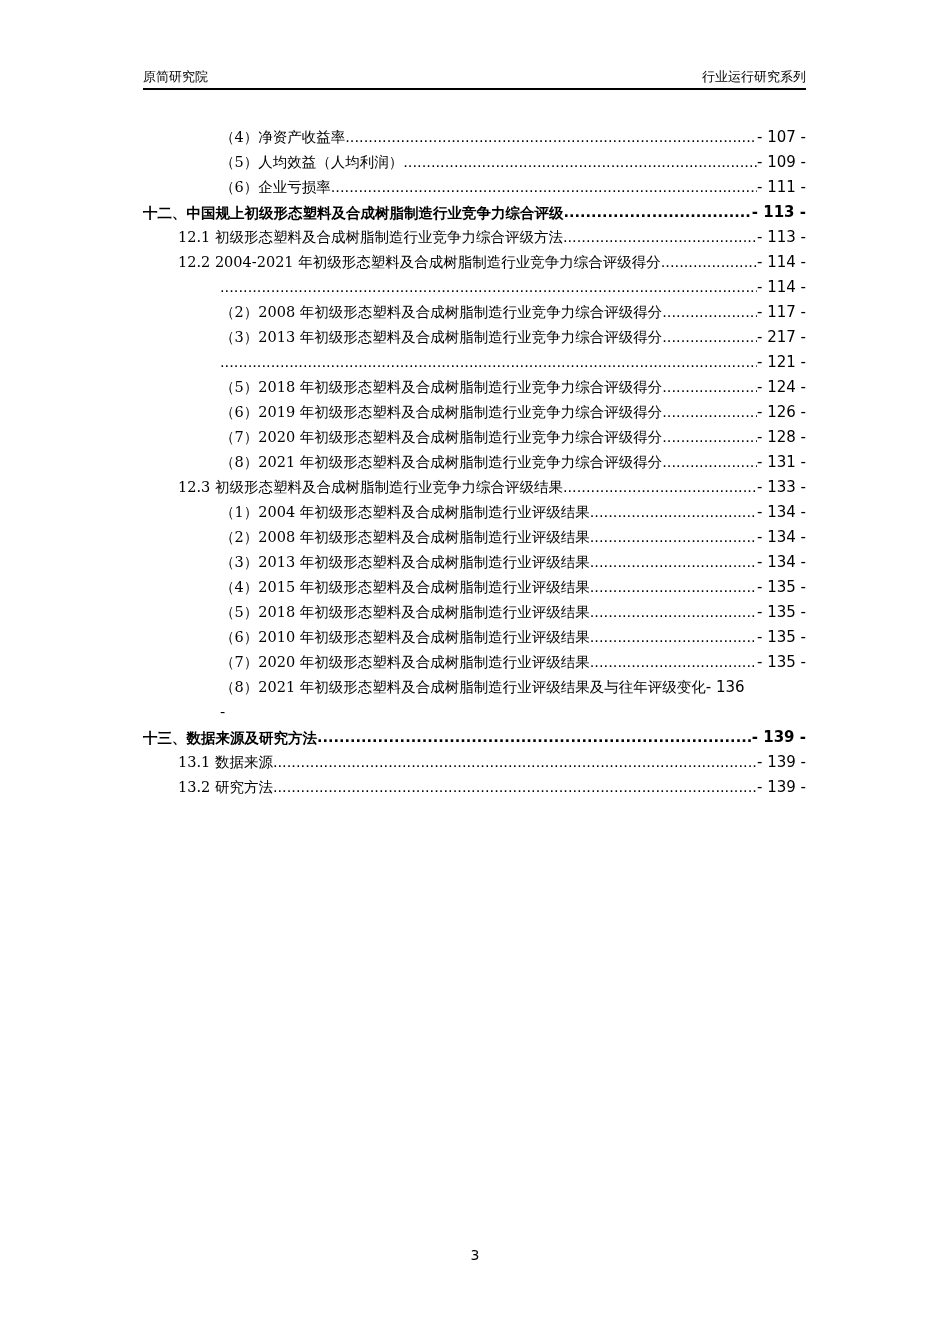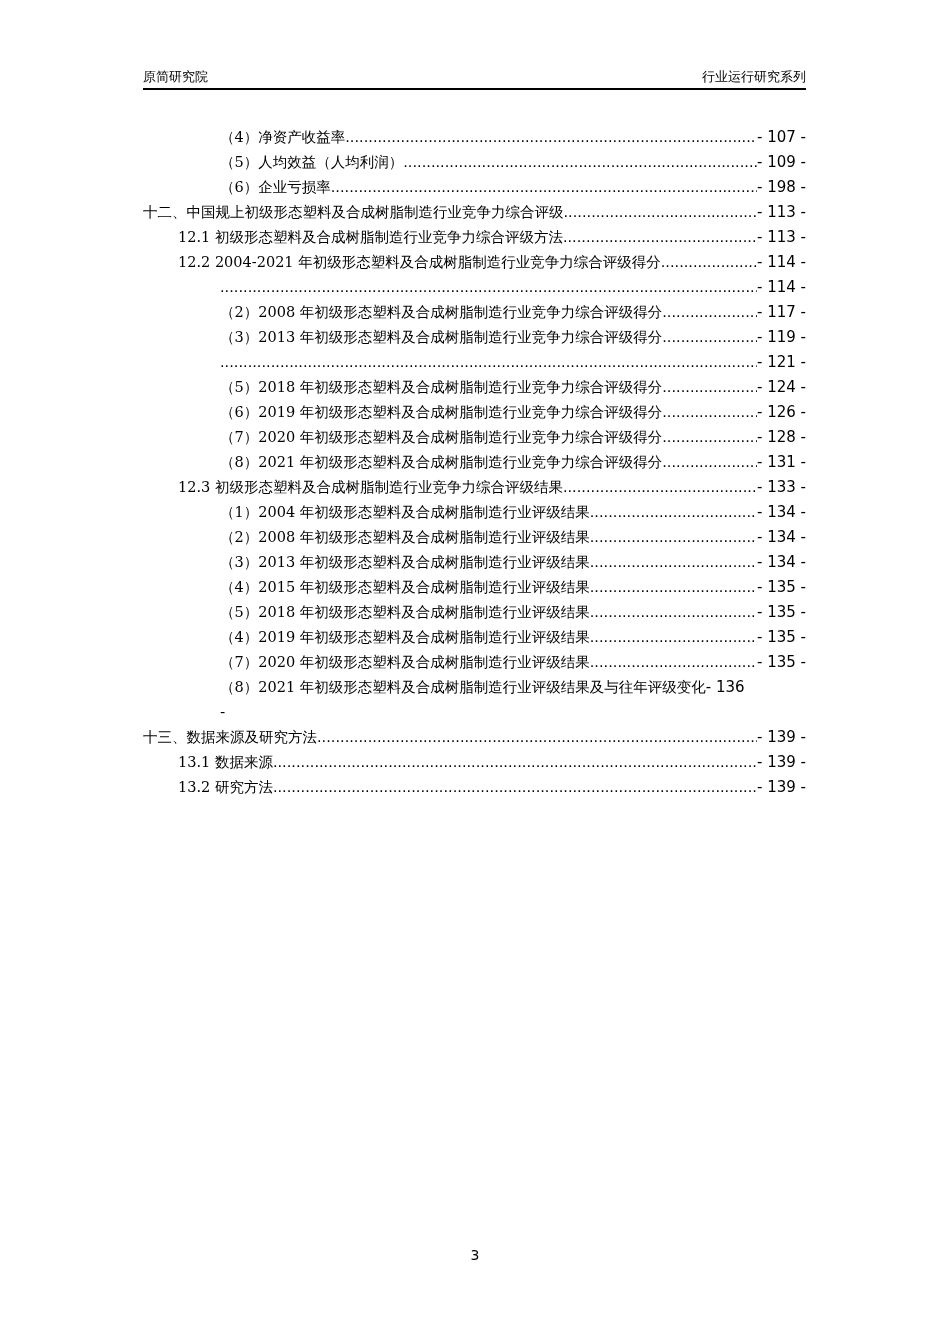--- a/index.html
+++ b/index.html
@@ -9,21 +9,21 @@
             border-bottom: 2px solid #000; font-size: 13px; }
   .header .left { position: absolute; left: 0; top: 2px; }
   .header .right { position: absolute; right: 0; top: 2px; }
   .toc { position: absolute; left: 143px; top: 125px; width: 663px; }
   .row { position: relative; height: 25px; line-height: 25px; font-size: 14.5px; display: flex;
          white-space: nowrap; overflow: hidden; }
   .row .label { flex: 0 0 auto; font-family: "DejaVu Serif", "Liberation Serif", serif; }
   .row .dots { flex: 1 1 auto; overflow: hidden; }
   .row .dots::after { content: "................................................................................................................................................................................................"; letter-spacing: 0; }
   .row .page { flex: 0 0 auto; font-size: 15px; }
-  .lvl0 { padding-left: 0; }
+  .lvl0 { padding-left: 0; font-weight: bold; }
   .lvl1 { padding-left: 35px; }
   .lvl2 { padding-left: 77px; }
   .cont { height: 25px; line-height: 25px; padding-left: 77px; font-size: 14.5px; }
   .footer { position: absolute; top: 1247px; left: 0; width: 950px; text-align: center; font-size: 14px; }
 </style>
 </head>
 <body>
 
 <div class="header">
   <span class="left">原简研究院</span>
@@ -37,21 +37,21 @@
       <span class="page">- 107 -</span>
     </div>
     <div class="row lvl2">
       <span class="label">（5）人均效益（人均利润）</span>
       <span class="dots"></span>
       <span class="page">- 109 -</span>
     </div>
     <div class="row lvl2">
       <span class="label">（6）企业亏损率</span>
       <span class="dots"></span>
-      <span class="page">- 198 -</span>
+      <span class="page">- 111 -</span>
     </div>
     <div class="row lvl0">
       <span class="label">十二、中国规上初级形态塑料及合成树脂制造行业竞争力综合评级</span>
       <span class="dots"></span>
       <span class="page">- 113 -</span>
     </div>
     <div class="row lvl1">
       <span class="label">12.1 初级形态塑料及合成树脂制造行业竞争力综合评级方法</span>
       <span class="dots"></span>
       <span class="page">- 113 -</span>
@@ -66,21 +66,21 @@
       <span class="page">- 114 -</span>
     </div>
     <div class="row lvl2">
       <span class="label">（2）2008 年初级形态塑料及合成树脂制造行业竞争力综合评级得分</span>
       <span class="dots"></span>
       <span class="page">- 117 -</span>
     </div>
     <div class="row lvl2">
       <span class="label">（3）2013 年初级形态塑料及合成树脂制造行业竞争力综合评级得分</span>
       <span class="dots"></span>
-      <span class="page">- 119 -</span>
+      <span class="page">- 217 -</span>
     </div>
     <div class="row lvl2">
       <span class="dots"></span>
       <span class="page">- 121 -</span>
     </div>
     <div class="row lvl2">
       <span class="label">（5）2018 年初级形态塑料及合成树脂制造行业竞争力综合评级得分</span>
       <span class="dots"></span>
       <span class="page">- 124 -</span>
     </div>
@@ -123,21 +123,21 @@
       <span class="label">（4）2015 年初级形态塑料及合成树脂制造行业评级结果</span>
       <span class="dots"></span>
       <span class="page">- 135 -</span>
     </div>
     <div class="row lvl2">
       <span class="label">（5）2018 年初级形态塑料及合成树脂制造行业评级结果</span>
       <span class="dots"></span>
       <span class="page">- 135 -</span>
     </div>
     <div class="row lvl2">
-      <span class="label">（4）2019 年初级形态塑料及合成树脂制造行业评级结果</span>
+      <span class="label">（6）2010 年初级形态塑料及合成树脂制造行业评级结果</span>
       <span class="dots"></span>
       <span class="page">- 135 -</span>
     </div>
     <div class="row lvl2">
       <span class="label">（7）2020 年初级形态塑料及合成树脂制造行业评级结果</span>
       <span class="dots"></span>
       <span class="page">- 135 -</span>
     </div>
     <div class="row lvl2">
       <span class="label">（8）2021 年初级形态塑料及合成树脂制造行业评级结果及与往年评级变化</span>

